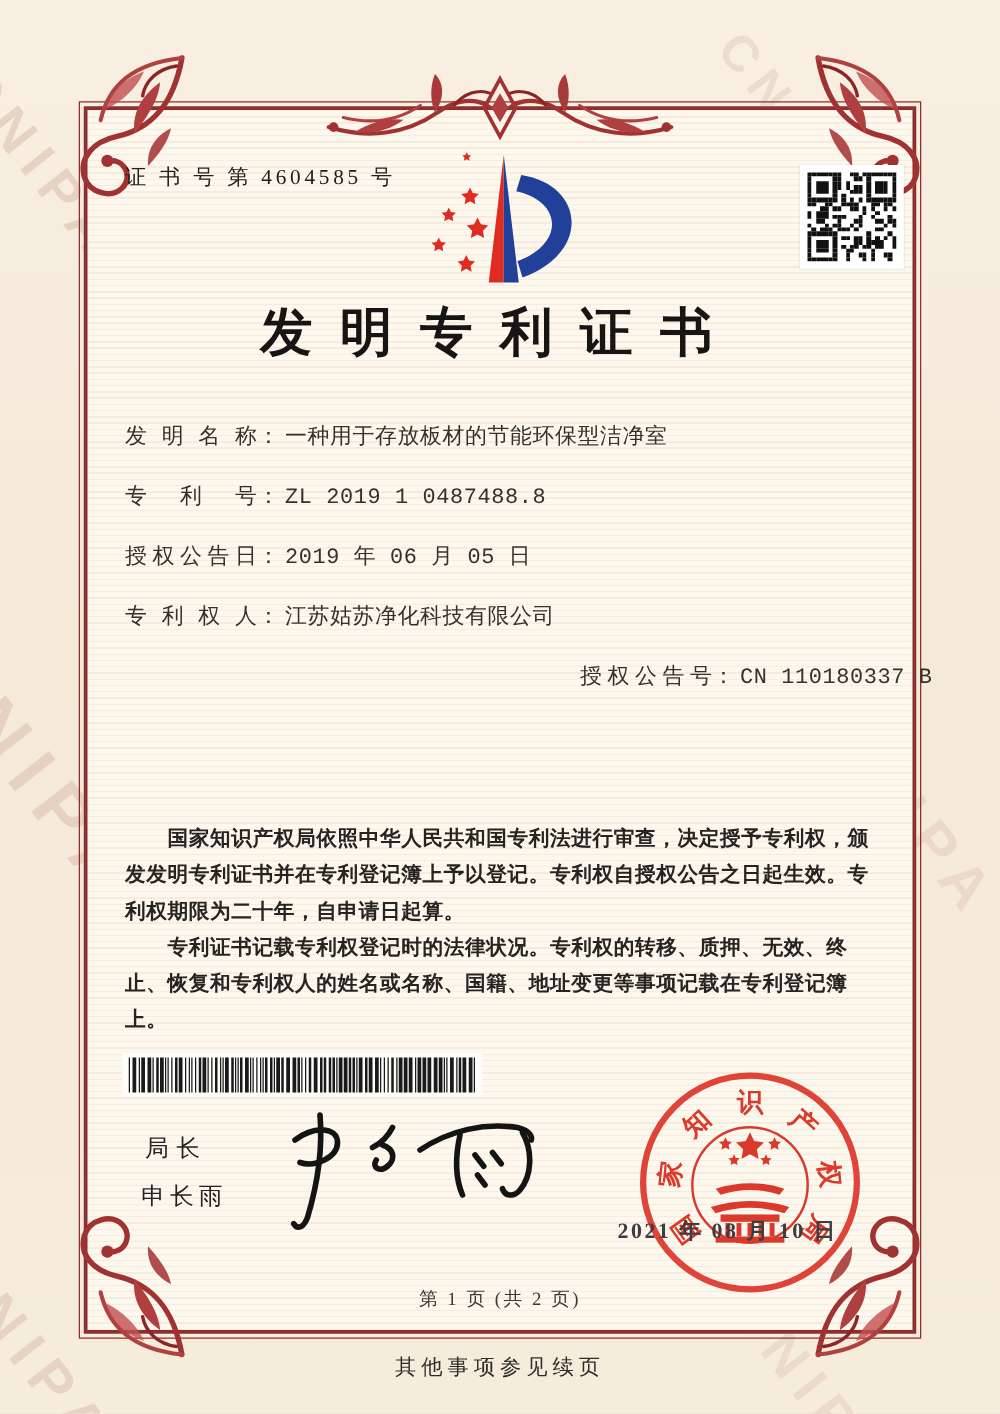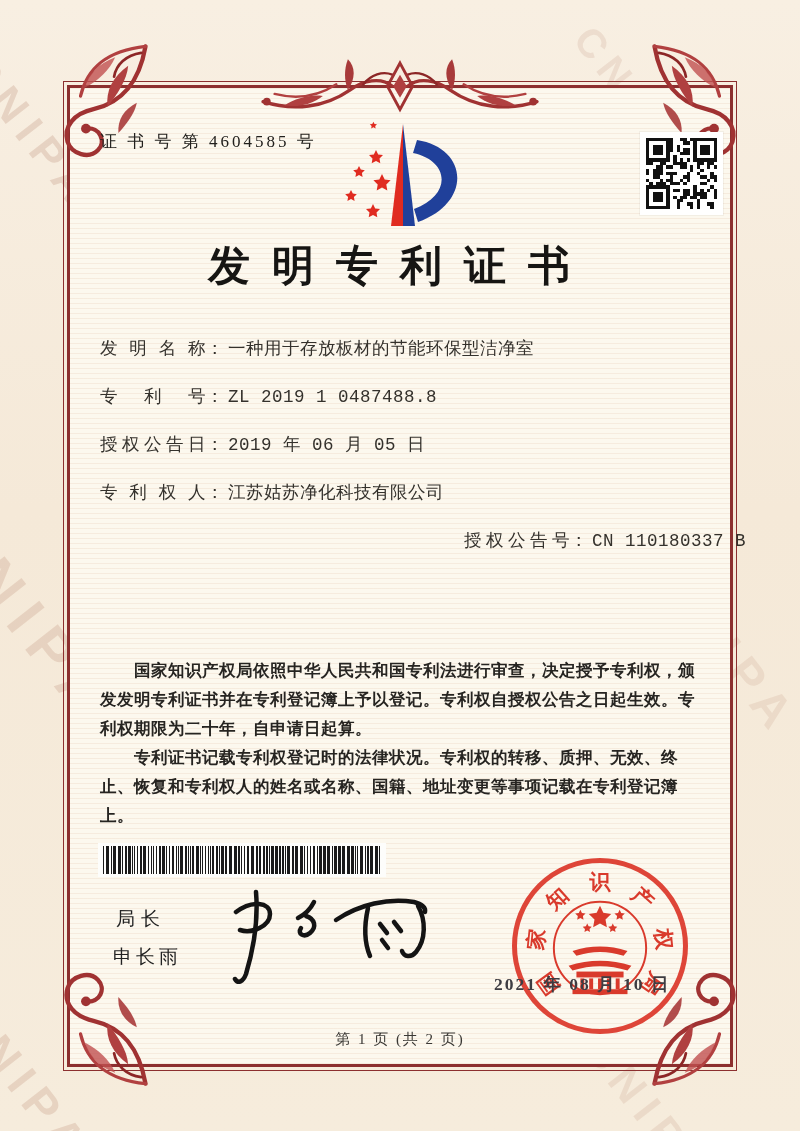--- a/index.html
+++ b/index.html
@@ -731,15 +731,16 @@
           <rect x="48" y="86" width="4" height="11"></rect>
             <rect x="57" y="86" width="4" height="11"></rect>
           <rect x="66" y="86" width="4" height="11"></rect>
           <rect x="22" y="97" width="56" height="5"></rect>
         </g>
       </svg>
     </div>
     <div class="seal-date">2021 年 08 月 10 日</div>
 
     <div class="page-info">第 1 页 (共 2 页)</div>
+    <div class="cont-note">其他事项参见续页</div>
 
   </div>
 </div>
 
 </body></html>

